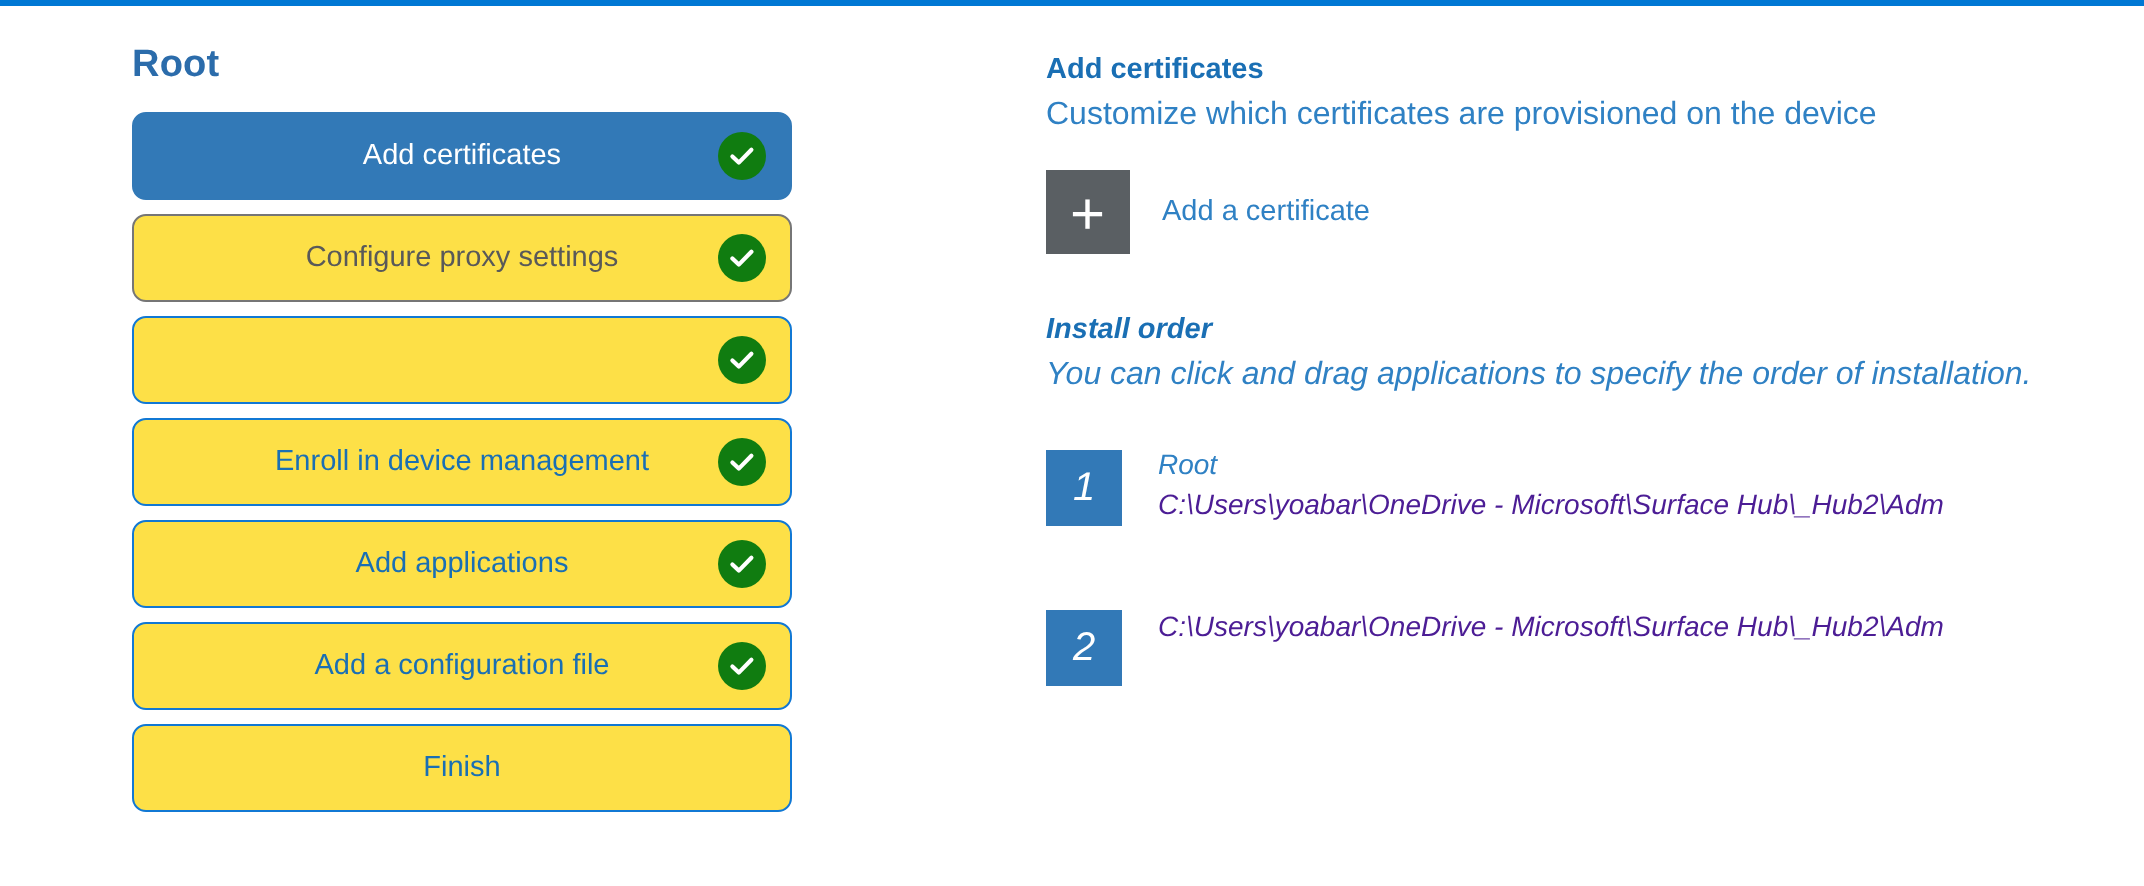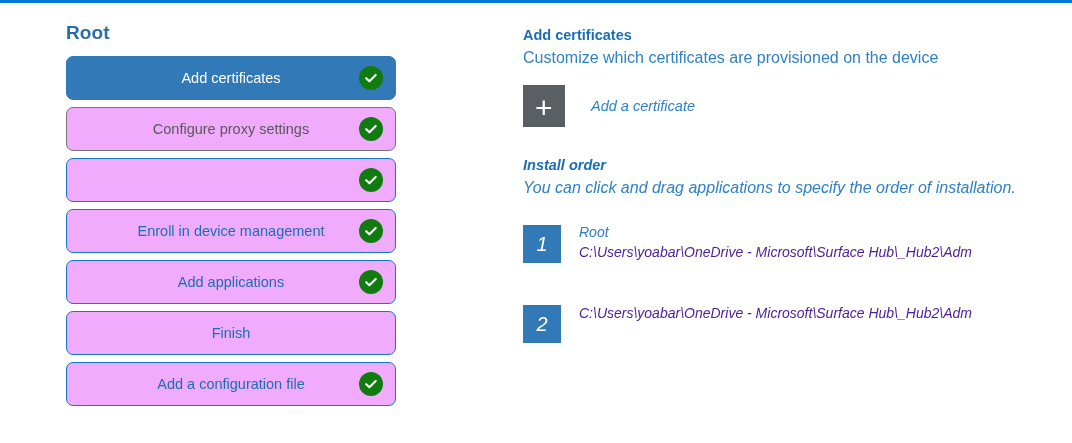--- a/index.html
+++ b/index.html
@@ -53,21 +53,21 @@
 
   .step-btn {
     position: relative;
     width: 330px;
     height: 44px;
     border-radius: 7px;
     margin-bottom: 7px;
     display: flex;
     align-items: center;
     justify-content: center;
-    background: #f0abfc;
+    background: #fde047;
     border: 1px solid #1178d4;
     font-size: 14.5px;
     color: #1a6fb4;
     cursor: pointer;
     user-select: none;
   }
 
   .step-btn.active {
     background: #3279b7;
     border-color: #3279b7;
@@ -145,25 +145,24 @@
     left: 12px;
     top: 8px;
     font-size: 30px;
     line-height: 30px;
     color: #ffffff;
     font-weight: 300;
     font-family: "Liberation Sans", sans-serif;
   }
 
   #add-cert-label {
-    margin-left: 26px;
+    margin-left: 16px;
     font-size: 14.5px;
     color: #2f81c4;
     white-space: nowrap;
-    font-style: italic;
   }
 
   
   #install-order-block { margin-top: 30px; font-style: italic; }
 
   #install-list { margin-top: 26px; }
 
   .install-item {
     display: flex;
     align-items: flex-start;
@@ -251,29 +250,29 @@
         </div>
         <div class="step-btn">
           <span class="step-label">Add applications</span>
           <span class="check-badge">
             <svg width="14" height="14" viewBox="0 0 14 14" aria-hidden="true">
               <path d="M2.2 7.2 L5.4 10.3 L11.7 3.9" fill="none" stroke="#ffffff" stroke-width="2.1" stroke-linecap="round" stroke-linejoin="round"></path>
             </svg>
           </span>
         </div>
         <div class="step-btn">
+          <span class="step-label">Add a configuration file</span>
+          <span class="check-badge">
+            <svg width="14" height="14" viewBox="0 0 14 14" aria-hidden="true">
+              <path d="M2.2 7.2 L5.4 10.3 L11.7 3.9" fill="none" stroke="#ffffff" stroke-width="2.1" stroke-linecap="round" stroke-linejoin="round"></path>
+            </svg>
+          </span>
+        </div>
+        <div class="step-btn">
           <span class="step-label">Finish</span>
-        </div>
-        <div class="step-btn">
-          <span class="step-label">Add a configuration file</span>
-          <span class="check-badge">
-            <svg width="14" height="14" viewBox="0 0 14 14" aria-hidden="true">
-              <path d="M2.2 7.2 L5.4 10.3 L11.7 3.9" fill="none" stroke="#ffffff" stroke-width="2.1" stroke-linecap="round" stroke-linejoin="round"></path>
-            </svg>
-          </span>
         </div>
       </div>
   </div>
 
   <div id="detail-pane">
 
     <div class="section-heading">Add certificates</div>
     <div class="section-sub">Customize which certificates are provisioned on the device</div>
 
     <div id="add-cert-row">

